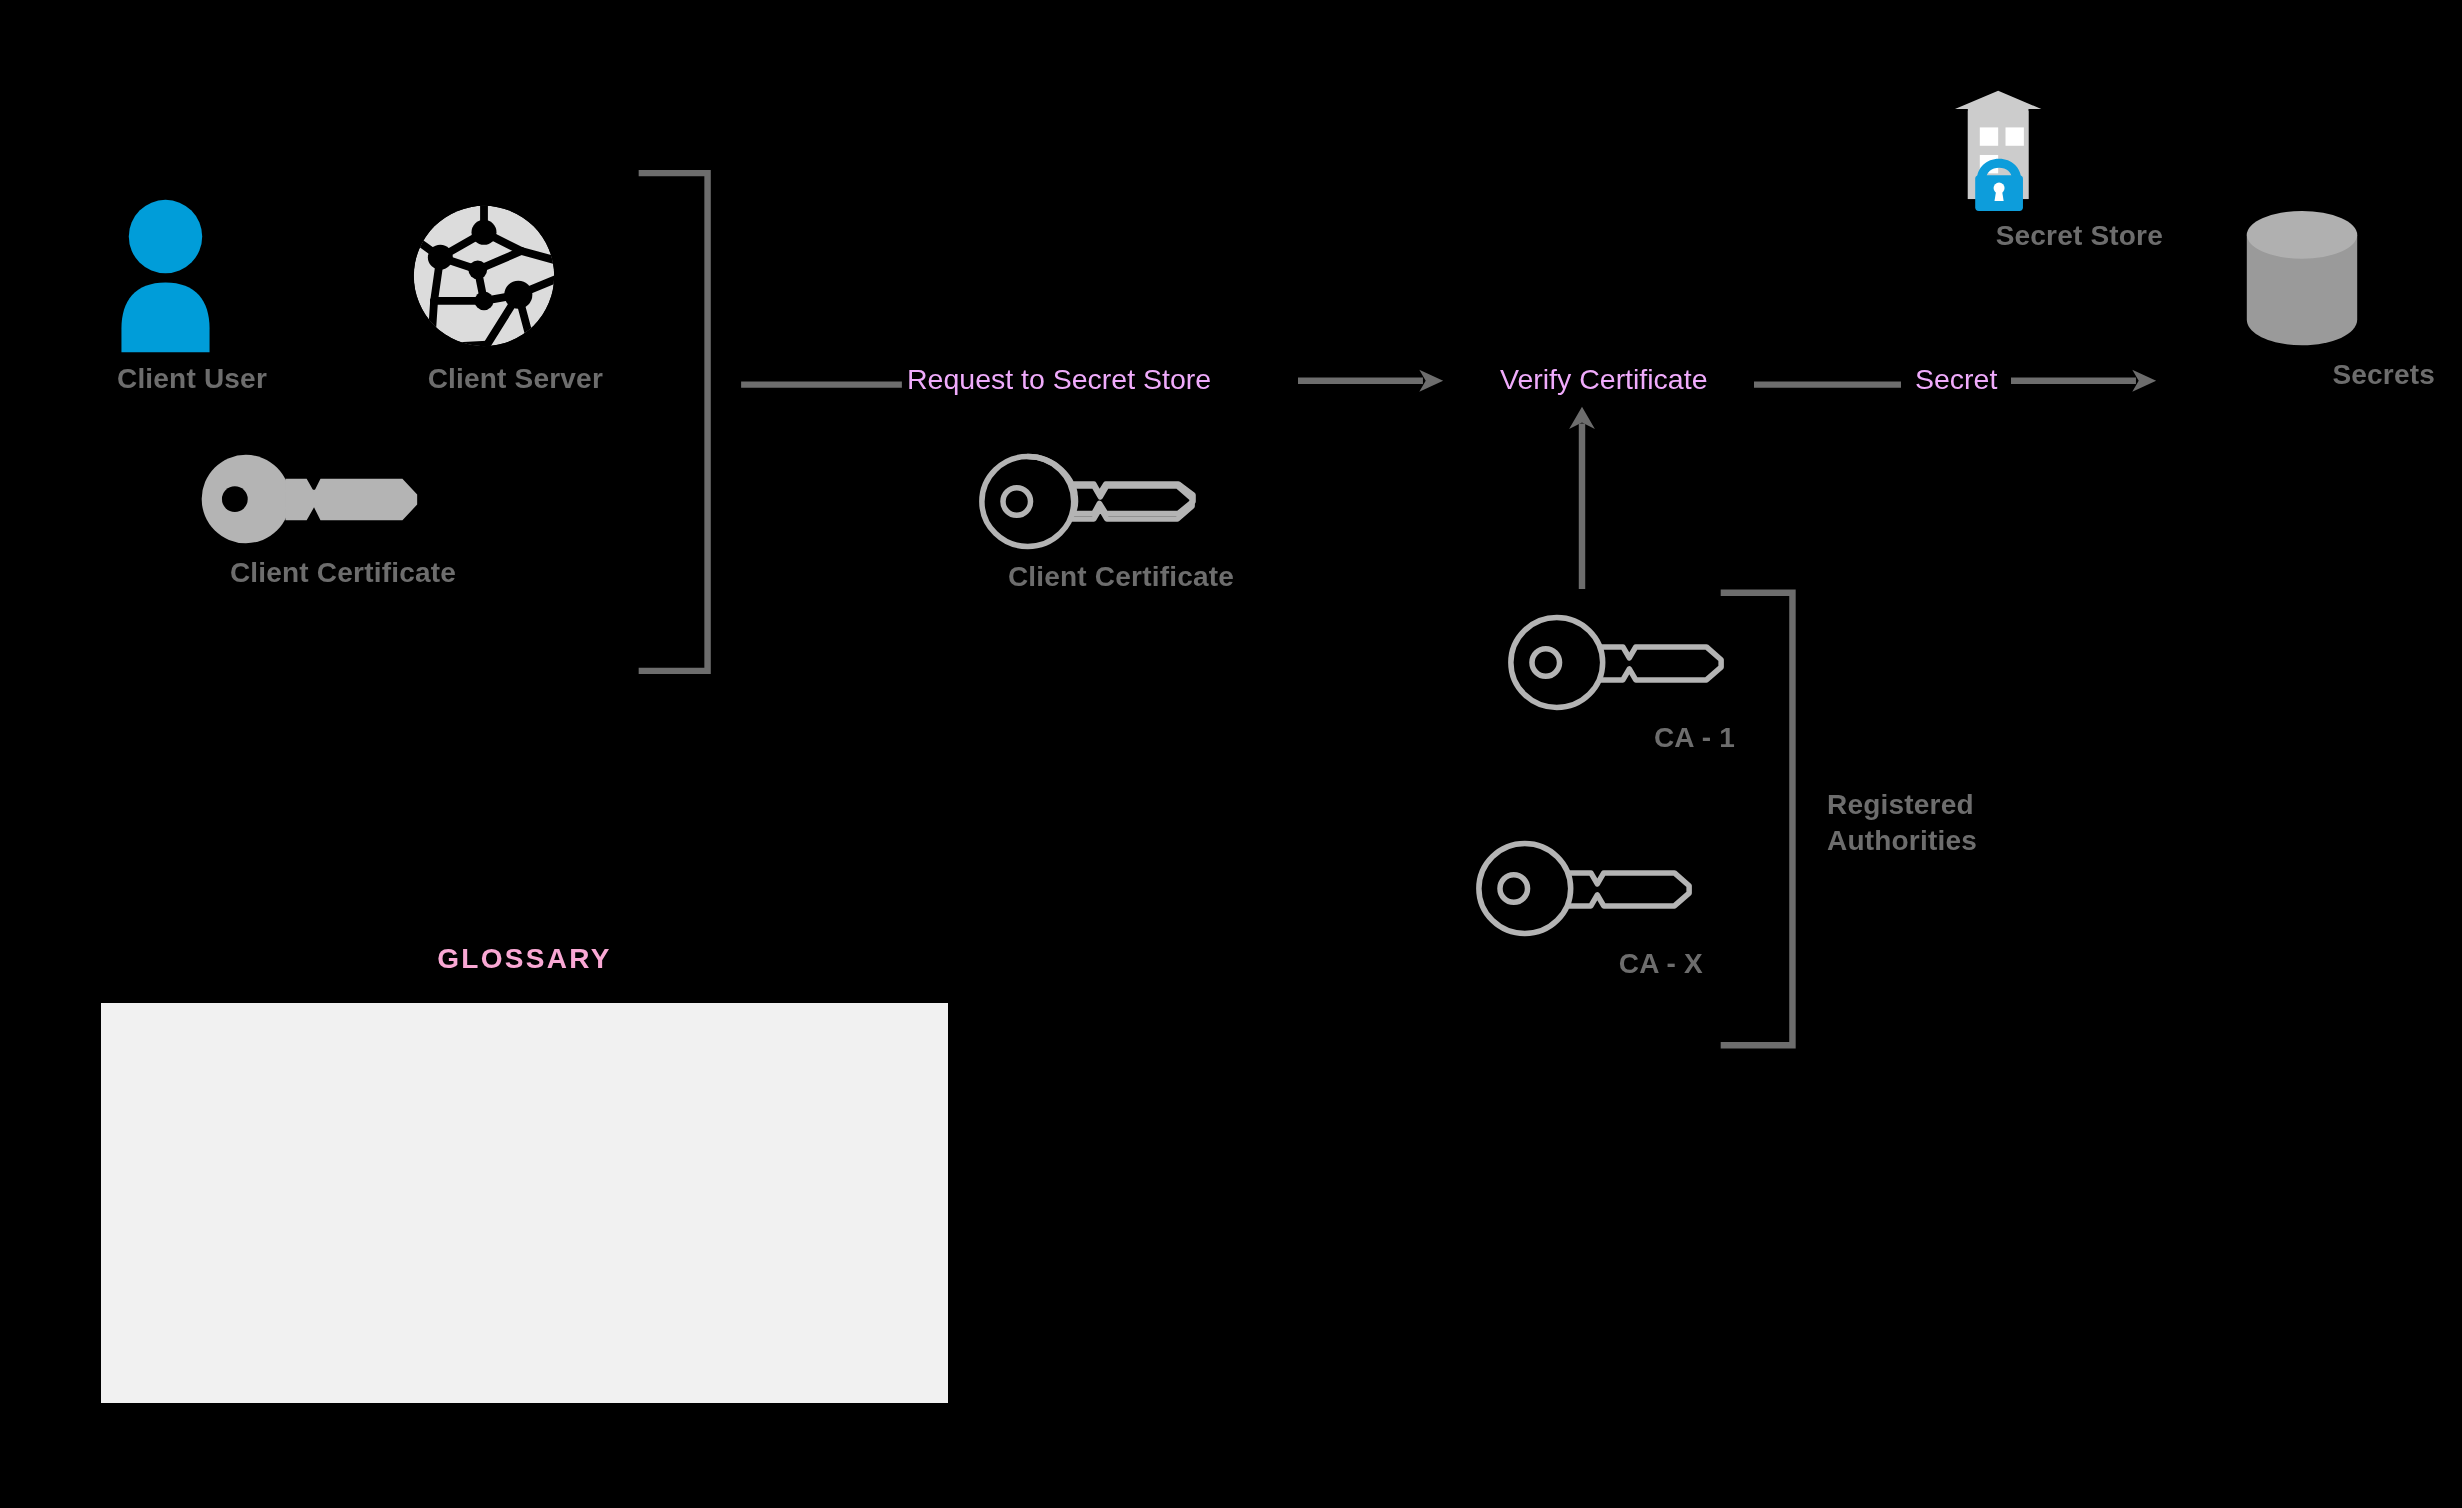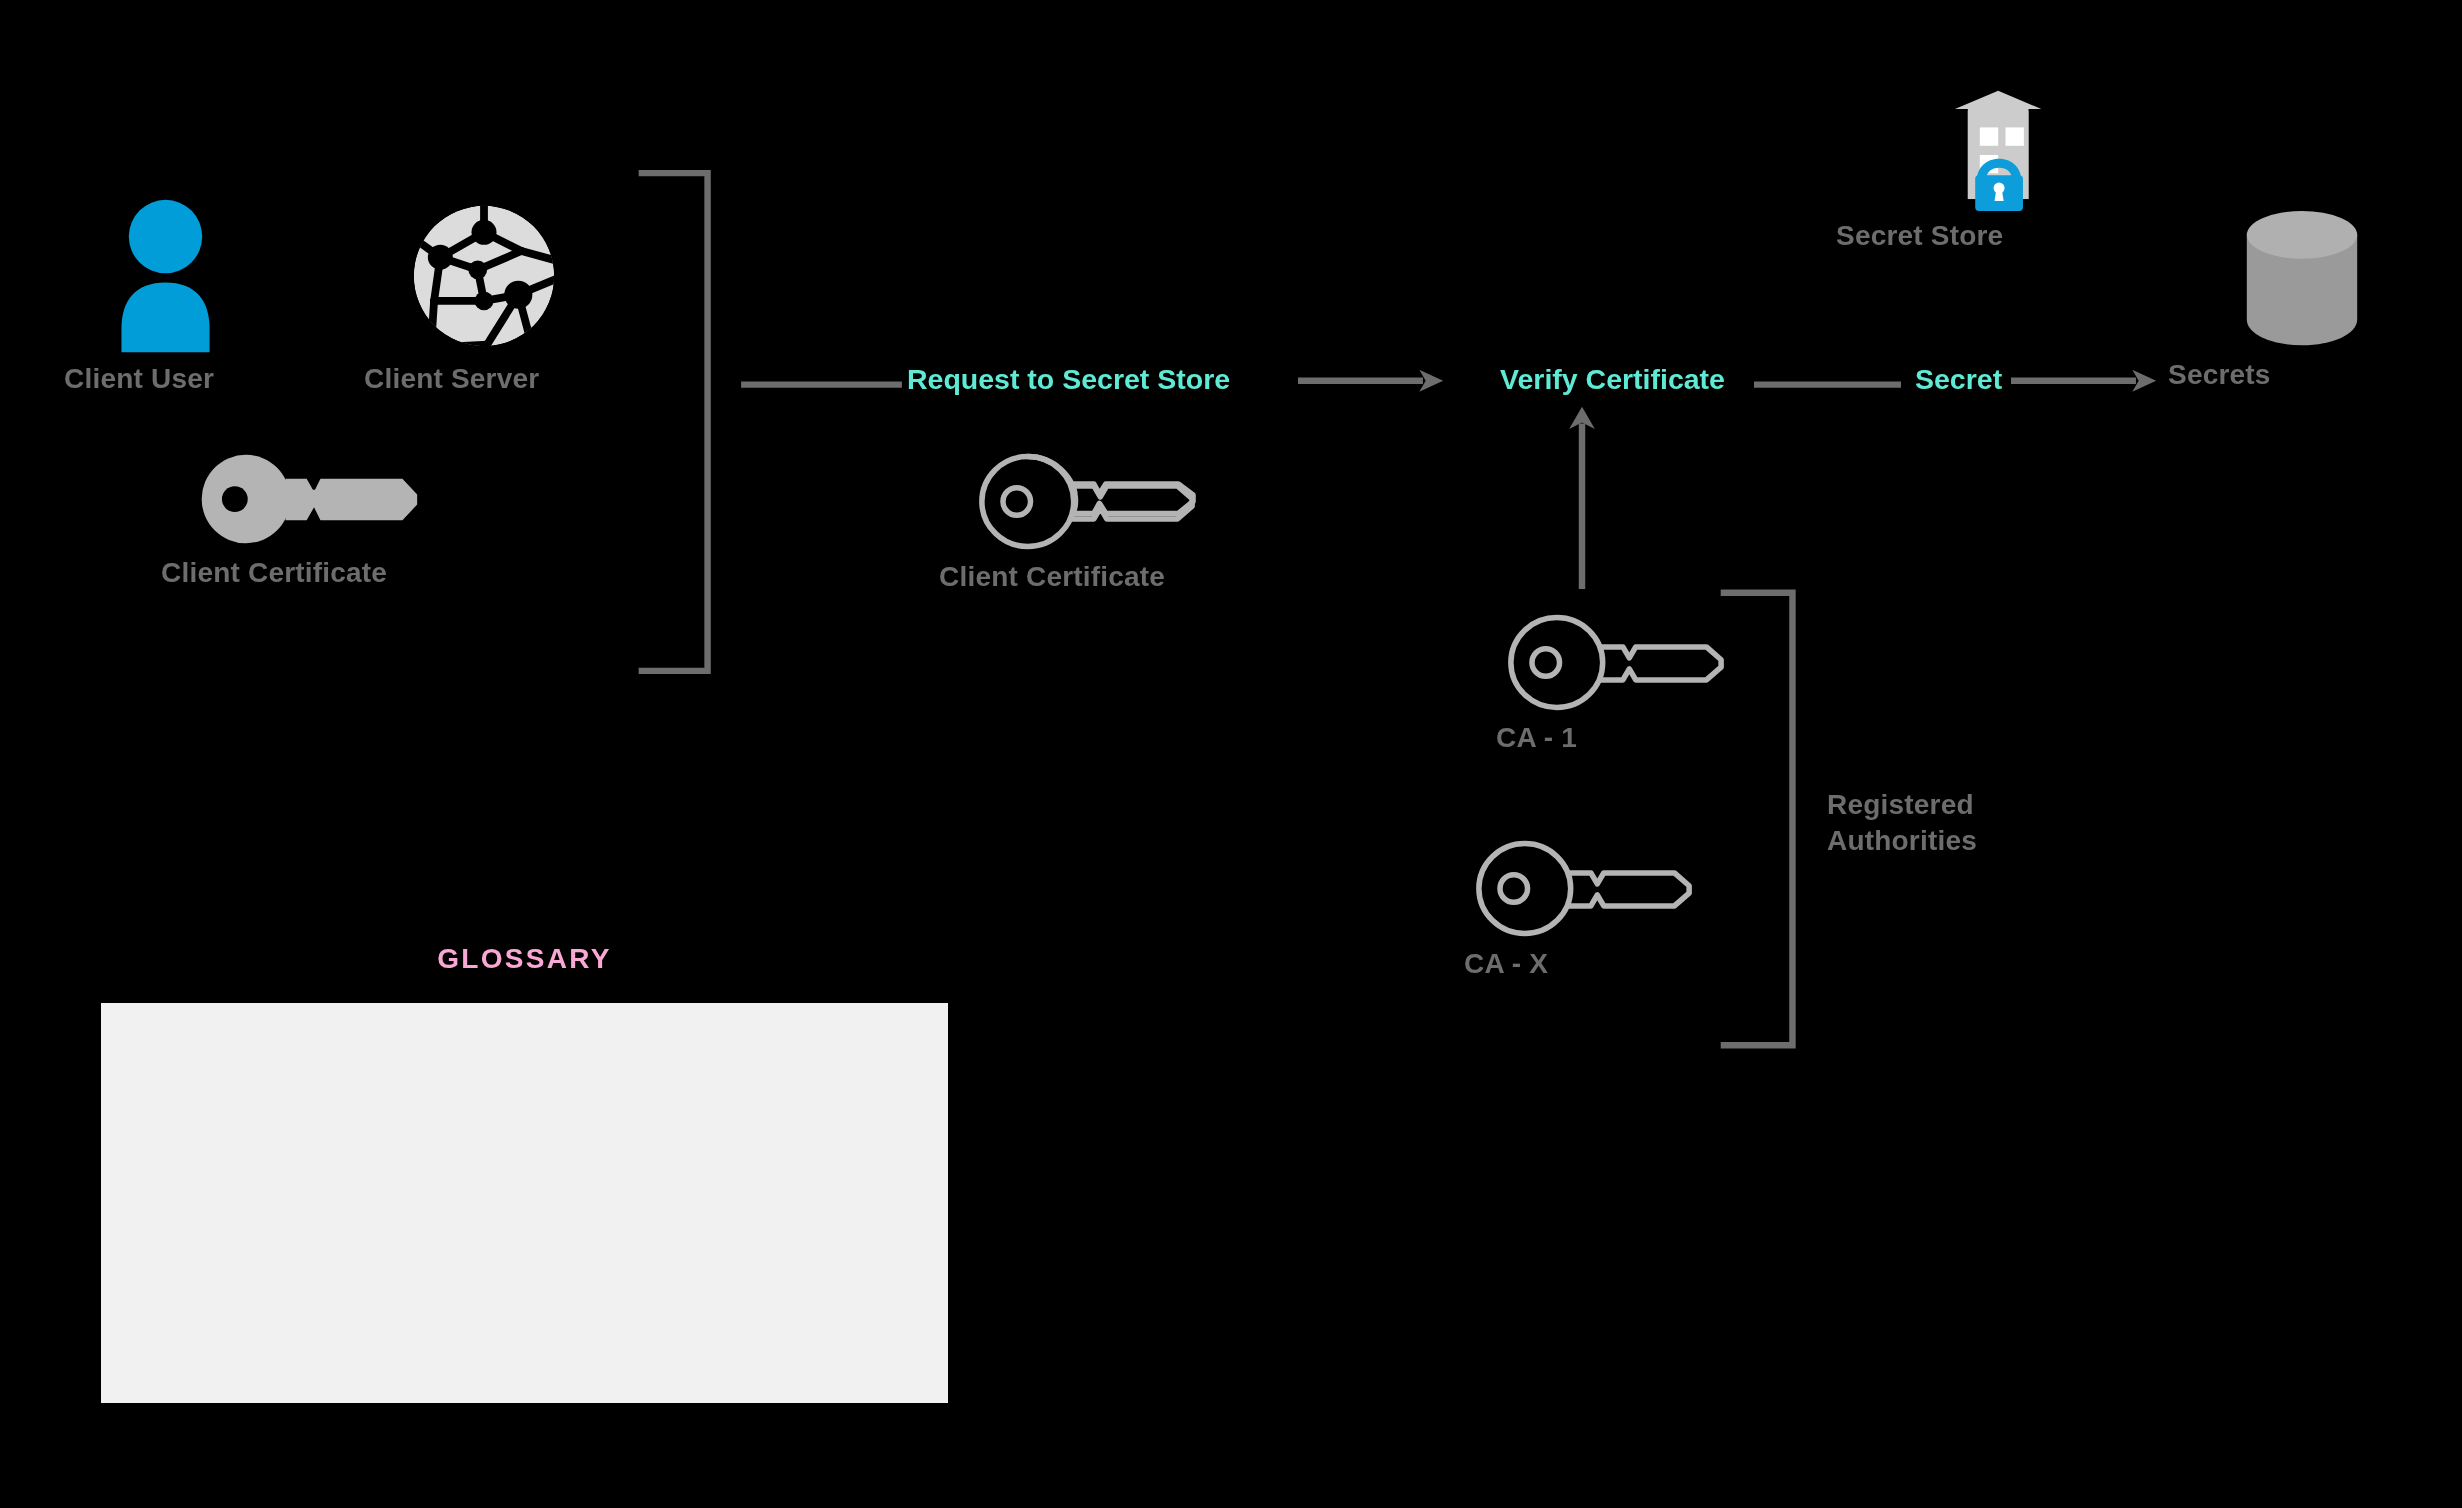--- a/index.html
+++ b/index.html
@@ -3,24 +3,24 @@
 <meta charset="utf-8">
 <style>
   html,body{margin:0;padding:0;background:#000;}
   body{
     width:2462px;height:1509px;position:relative;overflow:hidden;
     font-family:"Liberation Sans","DejaVu Sans",sans-serif;
   }
   .abs{position:absolute;}
   .lbl{
     color:#6d6d6d;font-weight:bold;font-size:28px;letter-spacing:0.2px;
-    text-align:left;white-space:nowrap;
+    text-align:right;white-space:nowrap;
   }
   .lbl-blue{
-    color:#5eead4;font-weight:bold;font-size:28.5px;white-space:nowrap;text-align:center;
+    color:#f0abfc;font-weight:normal;font-size:28.5px;white-space:nowrap;text-align:center;
   }
   .node{position:absolute;text-align:center;}
   .node .cap{margin-top:9.2px;}
 
   
   #glossary-panel{
     left:101px;top:1003px;width:847px;height:400px;background:#f1f1f1;
   }
   #glossary-title{
     left:101px;top:943px;width:847px;text-align:center;

